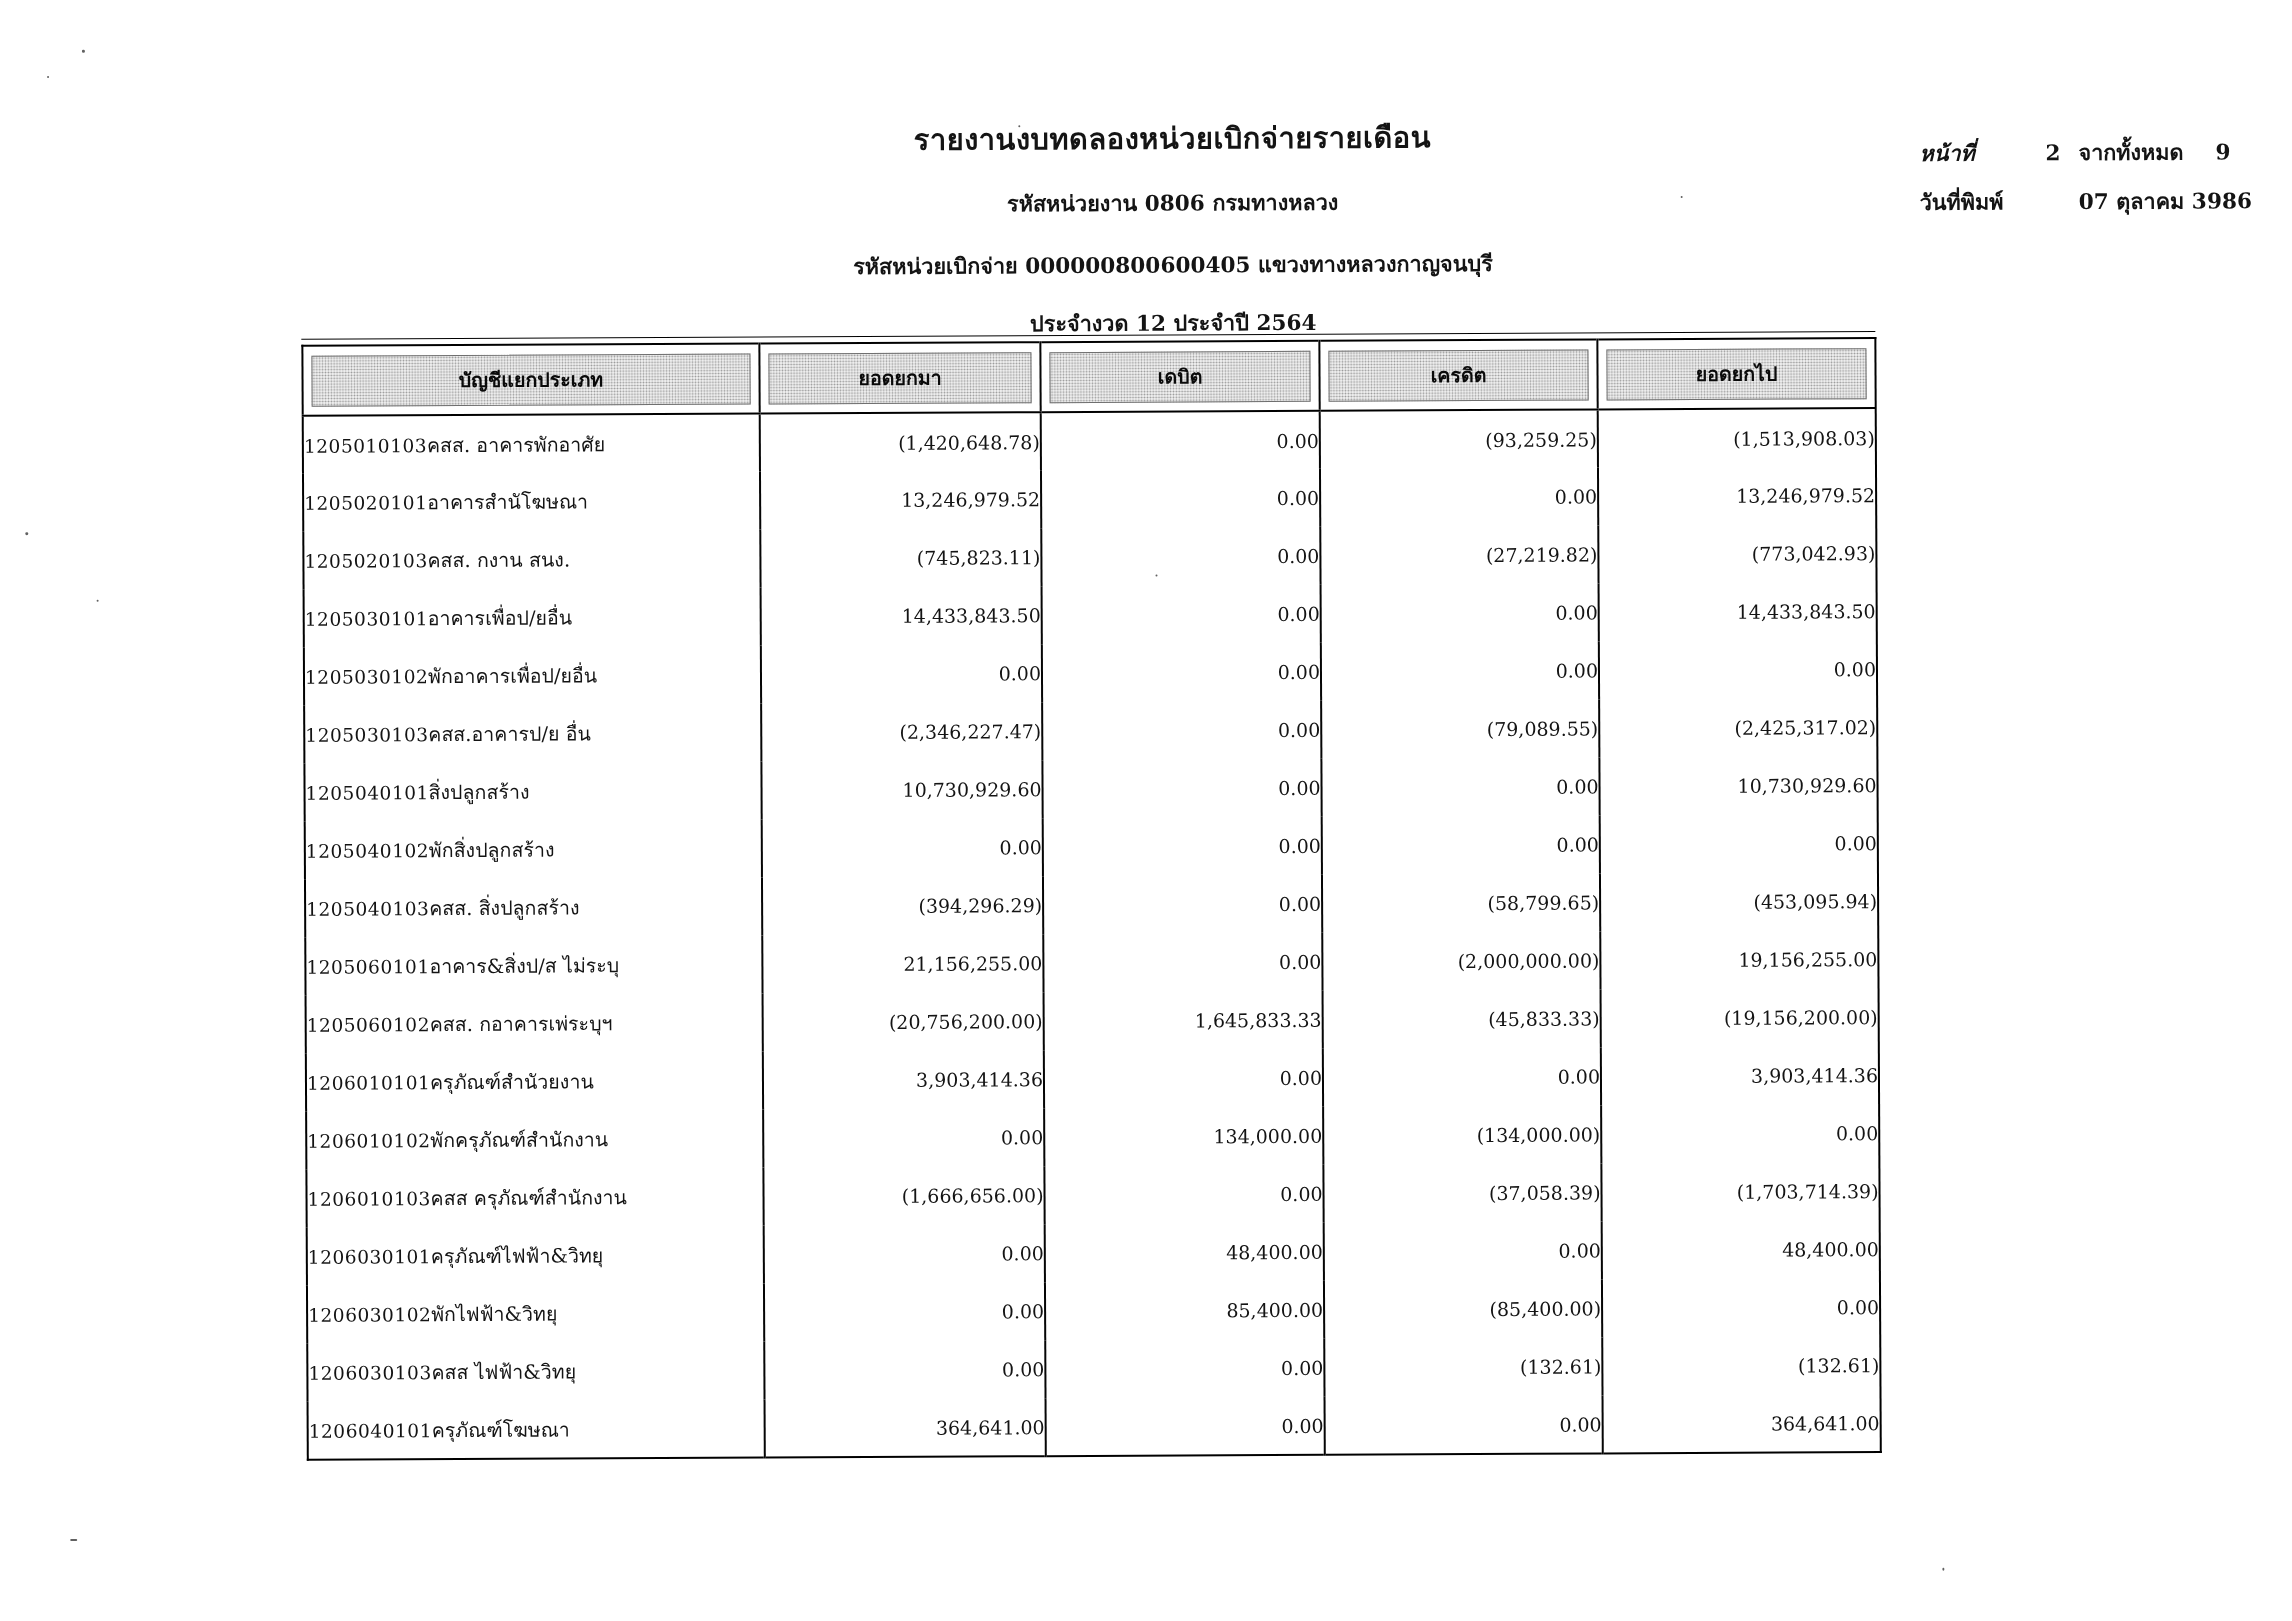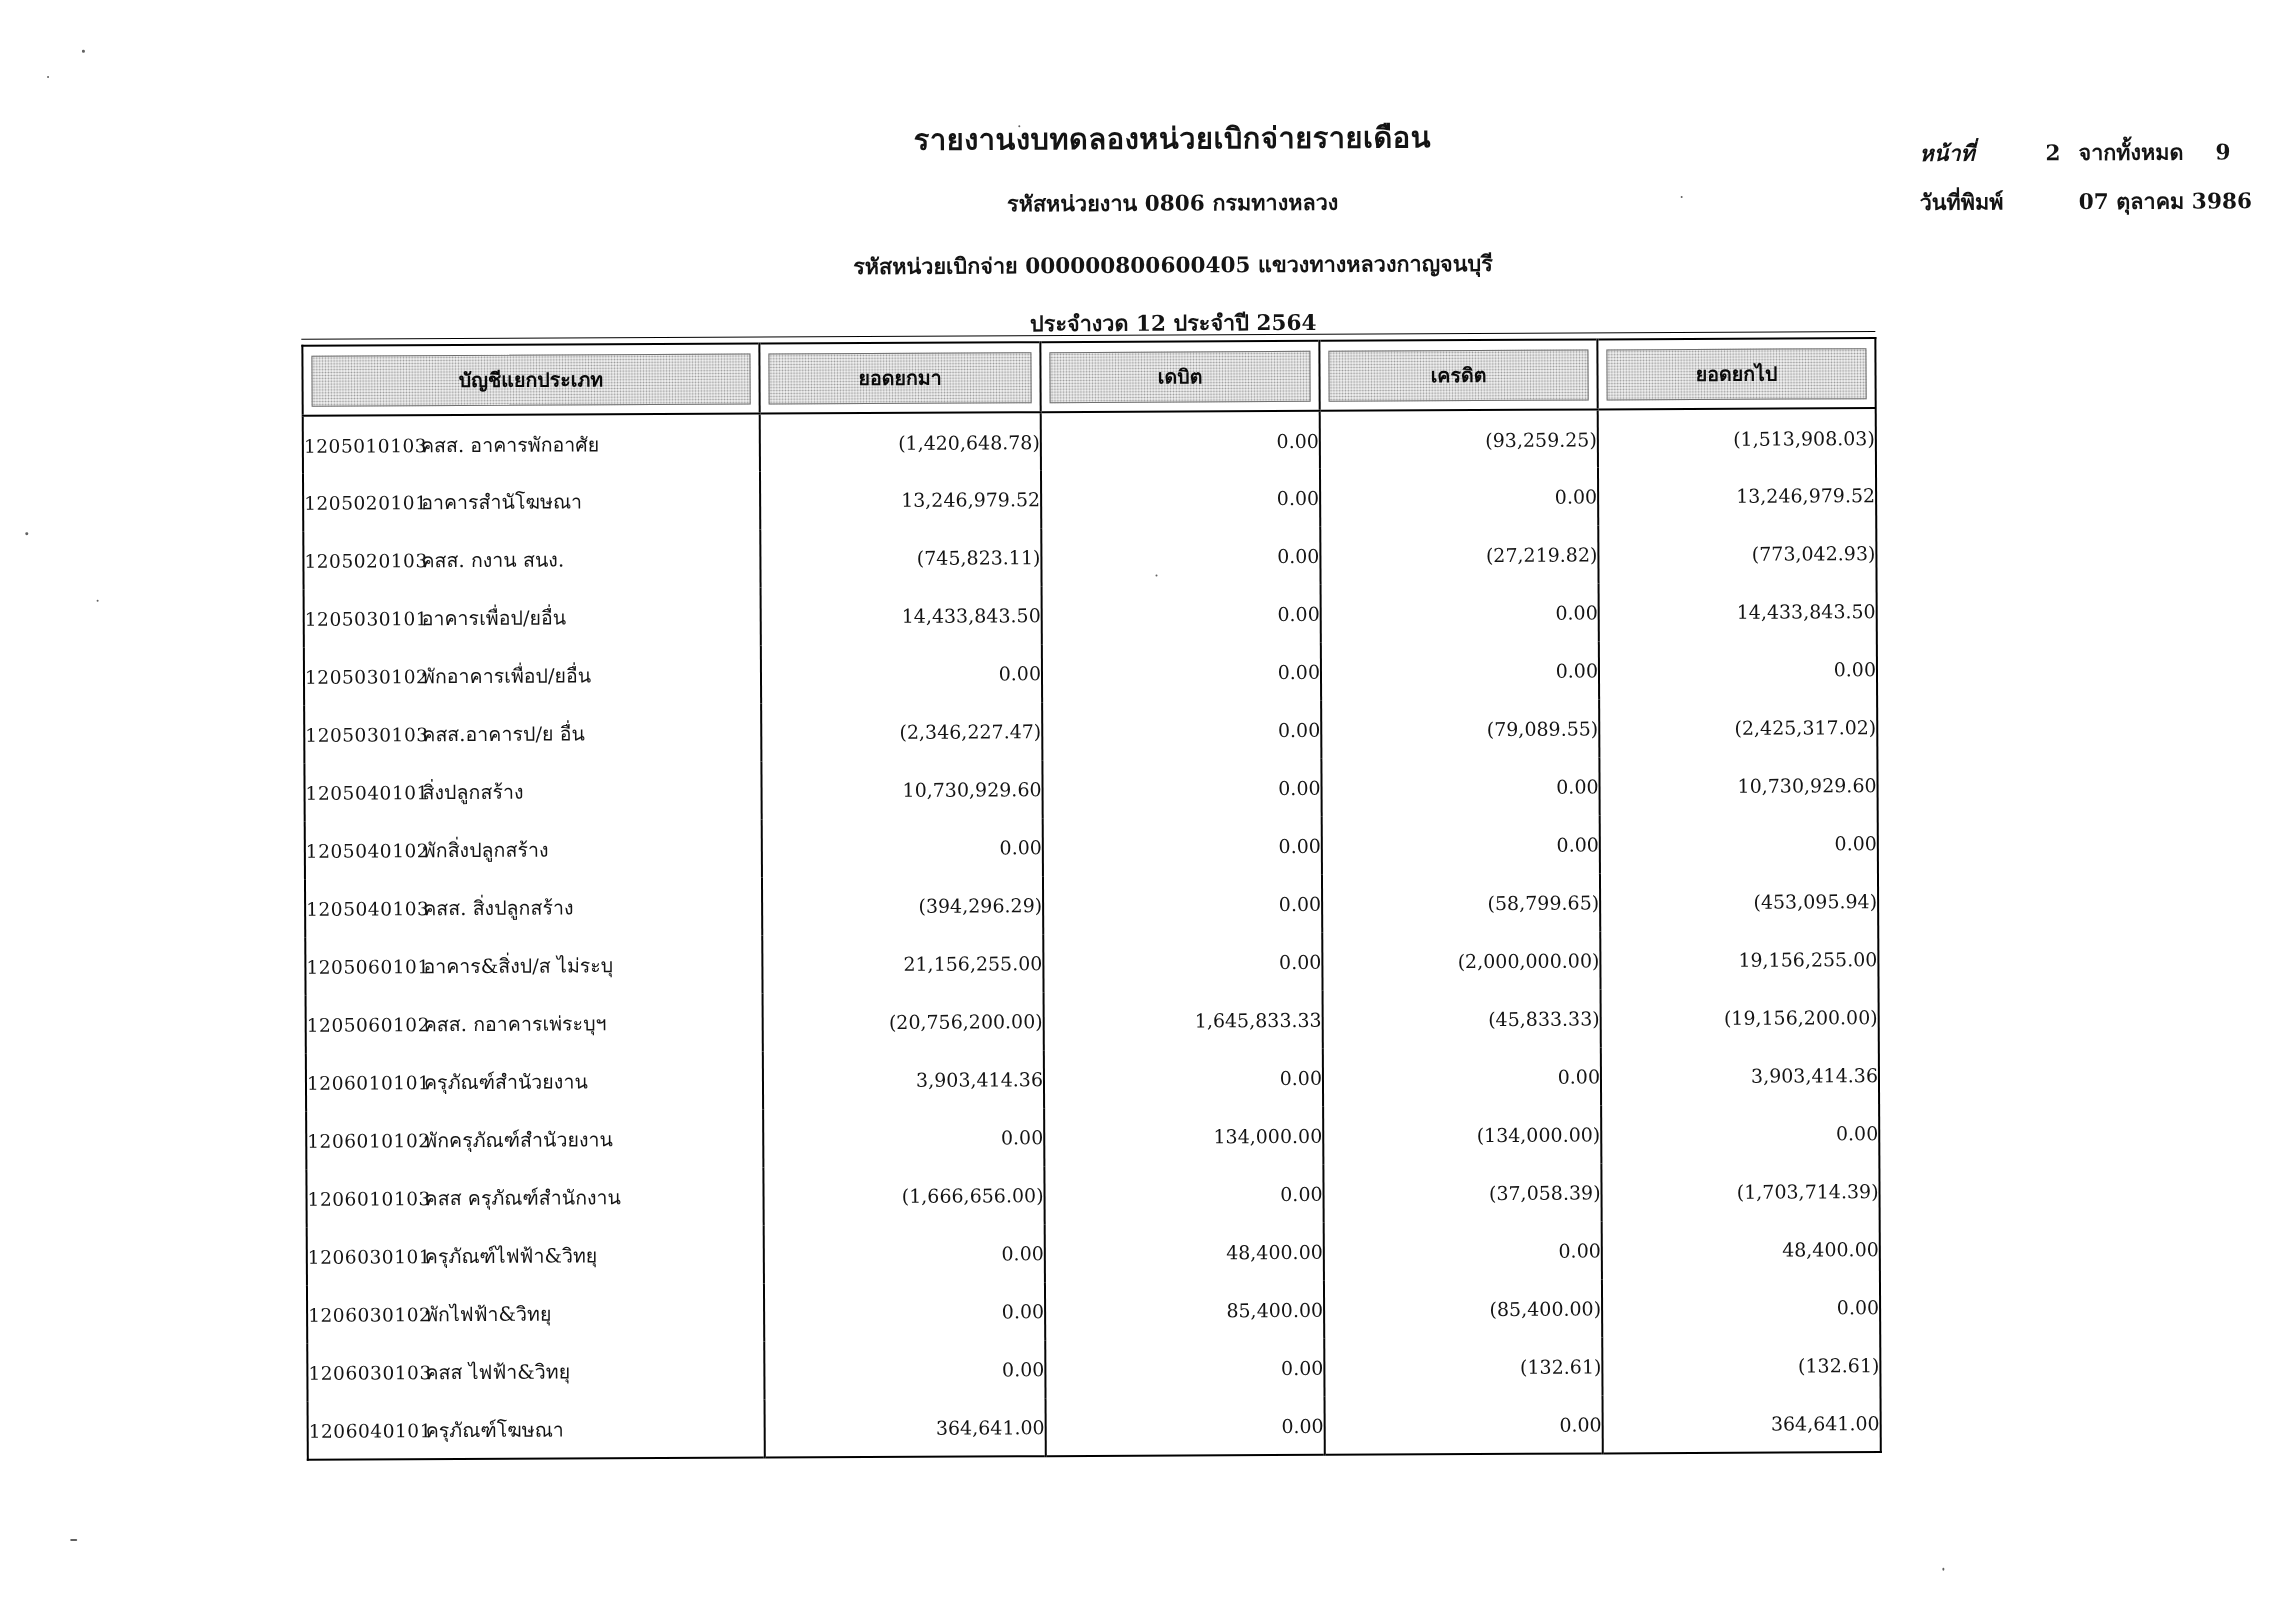--- a/index.html
+++ b/index.html
@@ -41,21 +41,21 @@
     font-size:19.6px;font-weight:bold;color:#0a0a0a;
     background-color:#ededed;
     background-image:radial-gradient(circle,#9a9a9a 0.9px,rgba(0,0,0,0) 1px);
     background-size:2.9px 2.9px;
     border:1px solid #6f6f6f;
     min-height:49px;
   }
   .tb tbody tr{height:58px;}
   .cell-acct{font-size:19.6px;white-space:nowrap;padding-left:9.8px;}
   .acct-code{display:inline-block;width:98px;letter-spacing:0.5px;font-size:18.6px;}
-  .acct-name{display:inline-block;margin-left:19px;}
+  .acct-name{display:inline-block;margin-left:25px;}
   .cell-num{font-size:19px;text-align:right;padding-right:14.7px;white-space:nowrap;}
 
   
   .speck{position:absolute;background:#2c2c2c;border-radius:50%;opacity:0.75;}
 </style>
 </head>
 <body>
 
 <div class="scan">
 
@@ -223,21 +223,21 @@
       <span class="acct-code">1206010101</span><span class="acct-name">ครุภัณฑ์สำนัวยงาน</span>
     </td>
     <td class="cell-num">3,903,414.36</td>
     <td class="cell-num">0.00</td>
     <td class="cell-num">0.00</td>
     <td class="cell-num">3,903,414.36</td>
   </tr>
 
   <tr class="body-row">
     <td class="cell-acct">
-      <span class="acct-code">1206010102</span><span class="acct-name">พักครุภัณฑ์สำนัวยงาน</span>
+      <span class="acct-code">1206010102</span><span class="acct-name">พักครุภัณฑ์สำนักงาน</span>
     </td>
     <td class="cell-num">0.00</td>
     <td class="cell-num">134,000.00</td>
     <td class="cell-num">(134,000.00)</td>
     <td class="cell-num">0.00</td>
   </tr>
 
   <tr class="body-row">
     <td class="cell-acct">
       <span class="acct-code">1206010103</span><span class="acct-name">คสส ครุภัณฑ์สำนักงาน</span>

